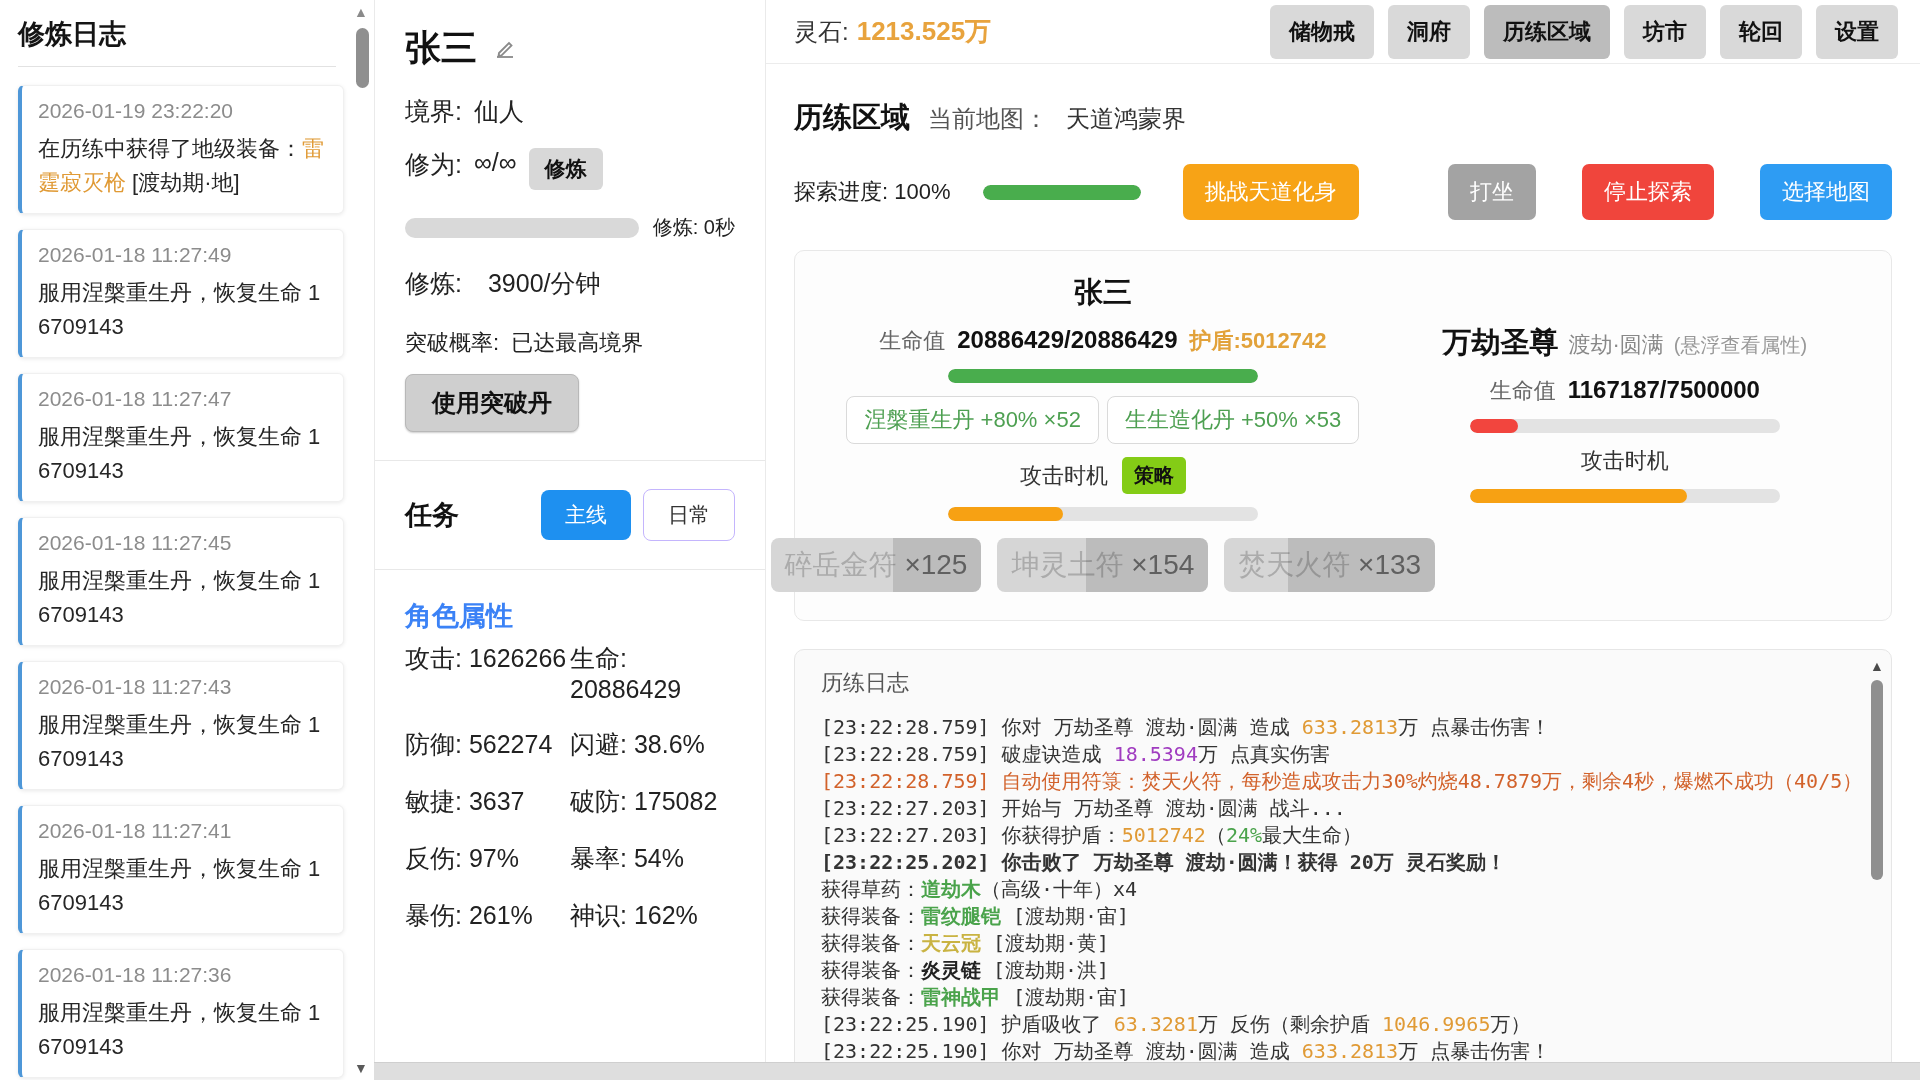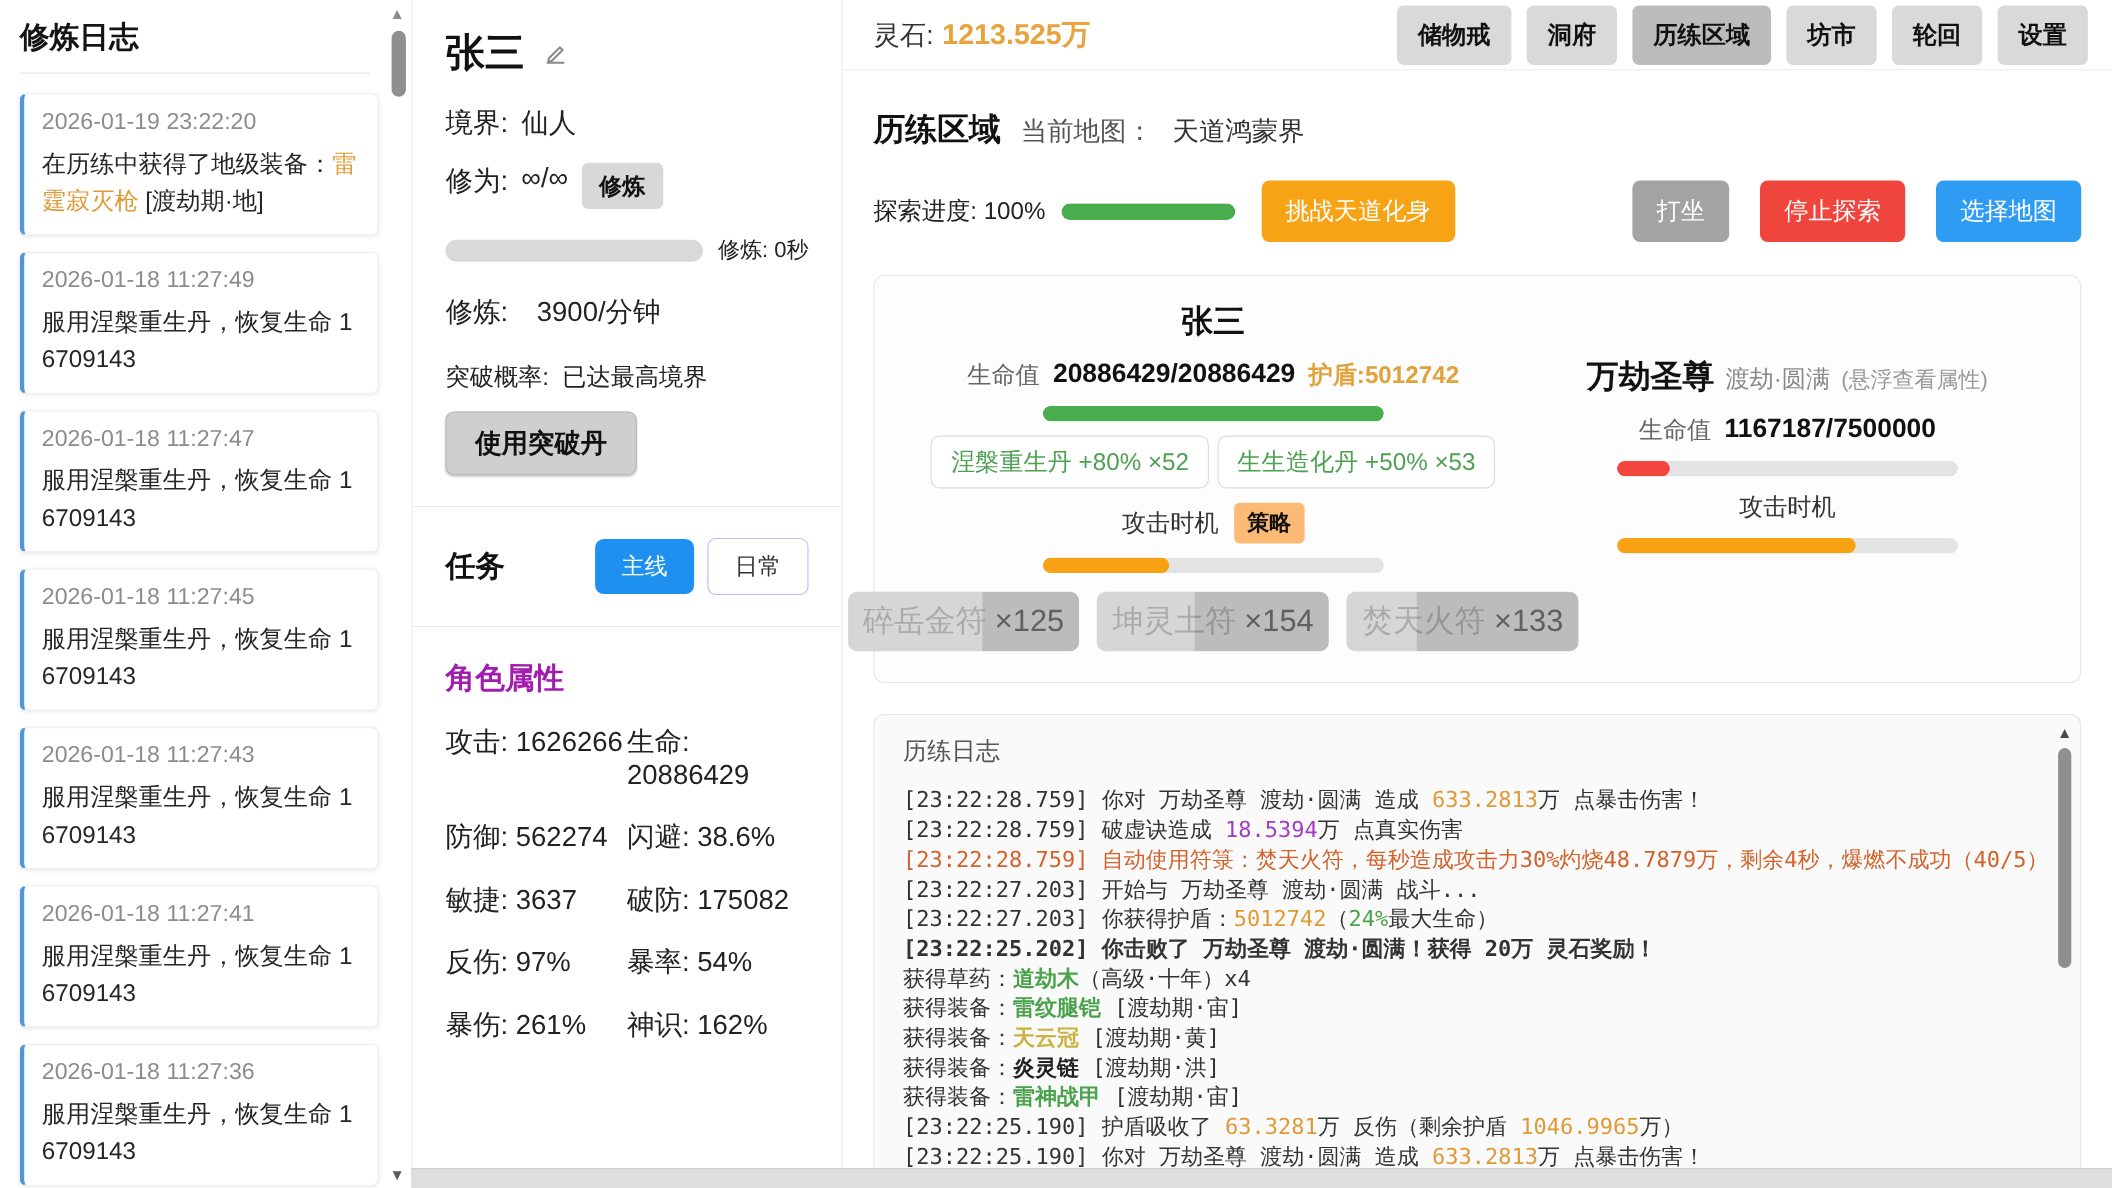--- a/index.html
+++ b/index.html
@@ -40,40 +40,40 @@
   .break-line{font-size:22px;margin-bottom:16px}
   .btn-breakthrough{background:#cfcfcf;border:1px solid #b8b8b8;border-radius:8px;
     font-weight:bold;font-size:24px;padding:12px 26px;color:#111;cursor:pointer;
     box-shadow:0 1px 2px rgba(0,0,0,.2)}
   .divider{height:1px;background:#e8e8e8;margin:28px -30px}
   .tasks-row{display:flex;align-items:center}
   .tasks-title{font-size:27px;font-weight:bold;color:#111;flex:1}
   .tab{font-size:21px;padding:11px 24px;border-radius:8px;cursor:pointer;border:none}
   .tab-main{background:#1e90f0;color:#fff;margin-right:12px;font-weight:500}
   .tab-daily{background:#fff;border:1px solid #c4b5fd;color:#333}
-  .attrs-title{font-size:27px;font-weight:bold;color:#a21caf;margin-bottom:24px}
+  .attrs-title{font-size:27px;font-weight:bold;color:#3b82f6;margin-bottom:8px}
   .attrs{display:grid;grid-template-columns:1fr 1fr;row-gap:24px;font-size:25px;color:#222}
 
   
   .main{flex:1;display:flex;flex-direction:column;overflow:hidden}
   .main-header{height:64px;flex:none;display:flex;align-items:center;
     padding:0 22px 0 28px;border-bottom:1px solid #ececec}
   .spirit{font-size:24px;color:#333}
   .spirit .val{color:#e8a33d;font-weight:bold;font-size:26px;margin-left:8px}
   .nav{margin-left:auto;display:flex;gap:14px}
   .nav-btn{background:#d9d9d9;border:none;border-radius:6px;font-size:22px;font-weight:bold;
     color:#111;padding:12px 19px;cursor:pointer}
   .nav-btn.active{background:#bcbcbc}
 
   .content{padding:0 28px;flex:1;display:flex;flex-direction:column;overflow:hidden}
   .explore-title-row{display:flex;align-items:baseline;gap:18px;margin-top:34px}
   .explore-title{font-size:29px;font-weight:bold;color:#111}
   .map-label{font-size:24px;color:#555}
   .map-name{font-size:24px;color:#333}
-  .controls-row{display:flex;align-items:center;margin-top:26px;gap:14px}
+  .controls-row{display:flex;align-items:center;margin-top:26px;gap:32px}
   .progress-label{font-size:22px;color:#222;white-space:nowrap}
   .explore-bar{width:158px;height:15px;border-radius:8px;background:#e0e0e0;overflow:hidden}
   .fill{height:100%;border-radius:8px}
   .fill-green{background:#49ad4d}
   .fill-red{background:#f2453e}
   .fill-orange{background:#f7a113}
   .btn{border:none;border-radius:7px;color:#fff;font-size:22px;padding:13px 22px;cursor:pointer}
   .btn-challenge{background:#f7a316;margin-left:10px}
   .btn-meditate{background:#a3a3a3;margin-left:auto}
   .btn-stop{background:#f0453c;margin-left:14px}
@@ -88,21 +88,21 @@
   .fighter-name{font-size:29px;font-weight:bold;color:#111}
   .hp-row{display:flex;align-items:flex-start;gap:12px;white-space:nowrap}
   .hp-label{font-size:22px;color:#666}
   .hp-value{font-size:24px;font-weight:bold;color:#111}
   .shield{font-size:22px;font-weight:bold;color:#e2a23a}
   .bar{width:310px;height:14px;background:#e3e3e3;border-radius:8px;overflow:hidden}
   .pills-row{display:flex;gap:8px}
   .pill{border:1px solid #dadada;border-radius:8px;padding:8px 17px;font-size:22px;
     color:#4ea052;background:#fff;cursor:pointer;white-space:nowrap}
   .atk-row{display:flex;align-items:center;gap:14px;font-size:22px;color:#333}
-  .btn-strategy{background:#fdba74;border:none;border-radius:5px;font-weight:bold;
+  .btn-strategy{background:#84cc16;border:none;border-radius:5px;font-weight:bold;
     font-size:20px;padding:5px 12px;color:#111;cursor:pointer}
   .talis-row{display:flex;gap:16px;margin-top:4px}
   .talis{position:relative;border-radius:8px;padding:8px 14px;font-size:28px;
     background:#d6d6d6;overflow:hidden;white-space:nowrap;cursor:pointer}
   .talis-name{color:#ababab}
   .talis .cnt{color:#6e6e6e}
   .talis .cd{position:absolute;top:0;right:0;bottom:0;background:rgba(0,0,0,.12)}
   .enemy-name-row{display:flex;align-items:baseline;gap:10px;white-space:nowrap}
   .enemy-realm{font-size:22px;color:#888}
   .enemy-hint{font-size:20px;color:#999}

